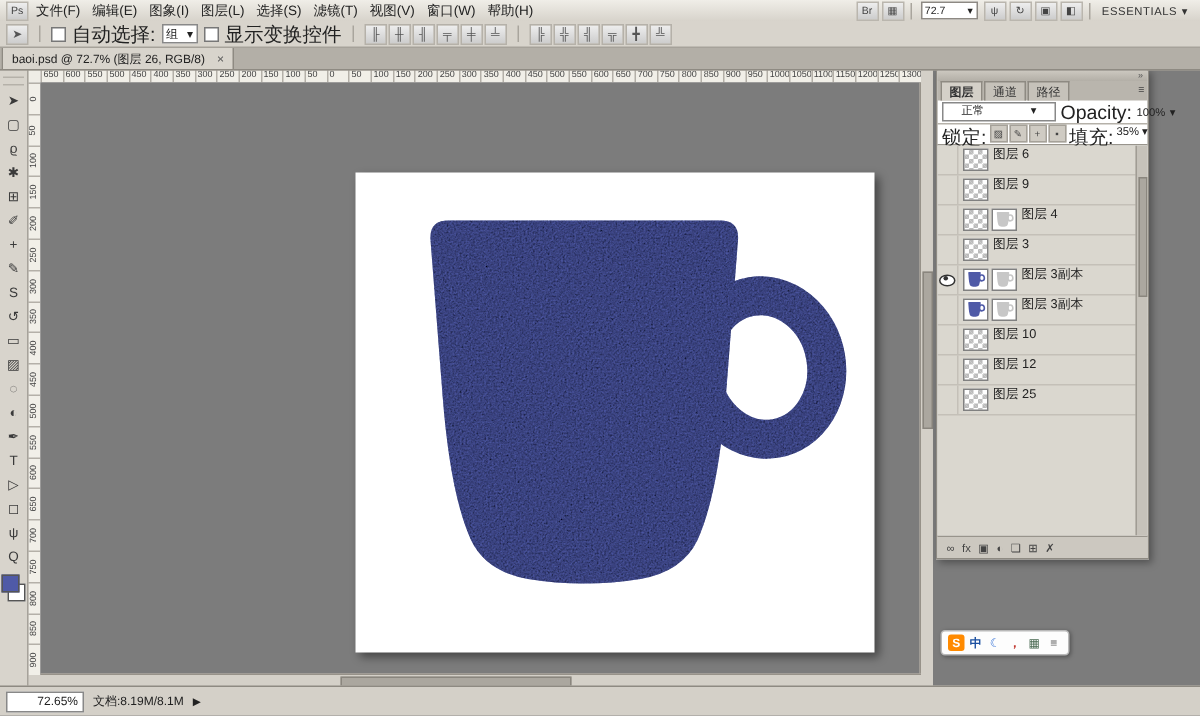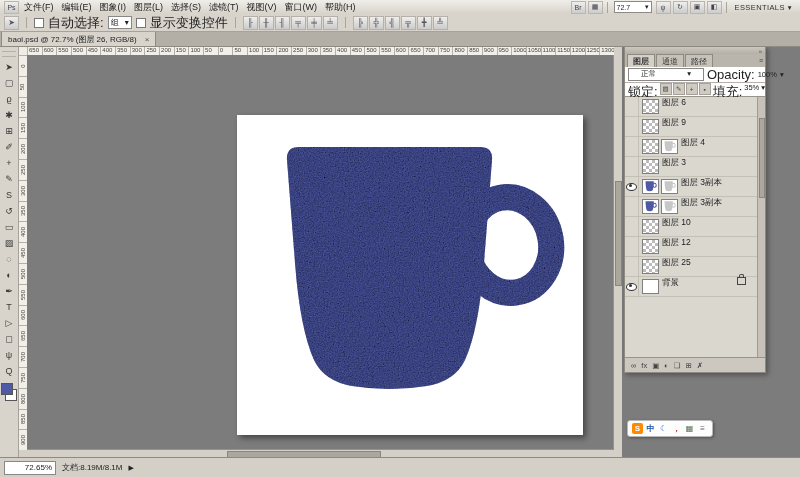--- a/index.html
+++ b/index.html
@@ -642,30 +642,20 @@
           <span class="eye-cell">
             <span class="eye"></span>
           </span>
           <span class="thumbs">
             <span class="thumb checker"></span>
           </span>
           <span class="layer-name">图层 25</span>
 
         </div>
 
-        <div class="layer-row has-eye locked">
-          <span class="eye-cell">
-            <span class="eye"></span>
-          </span>
-          <span class="thumbs">
-            <span class="thumb white"></span>
-          </span>
-          <span class="layer-name">背景</span>
-          <span class="locki"></span>
-        </div>
       </span>
     <div class="panel-scroll">
         <span class="vthumb"></span>
       </div>
   </div>
   <div class="panel-bottom">
 
   <span class="pb-icon">∞</span>
       <span class="pb-icon">fx</span>
       <span class="pb-icon">▣</span>

